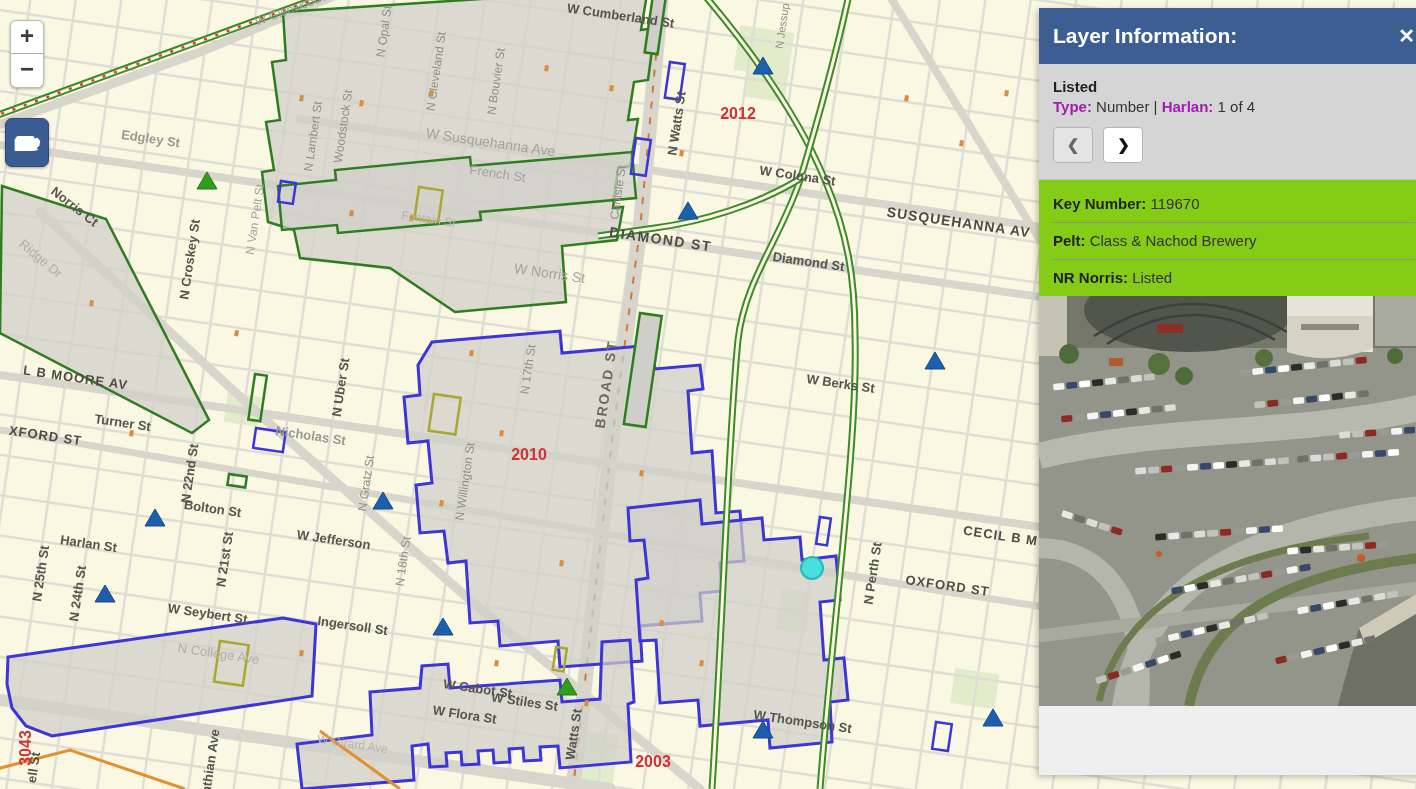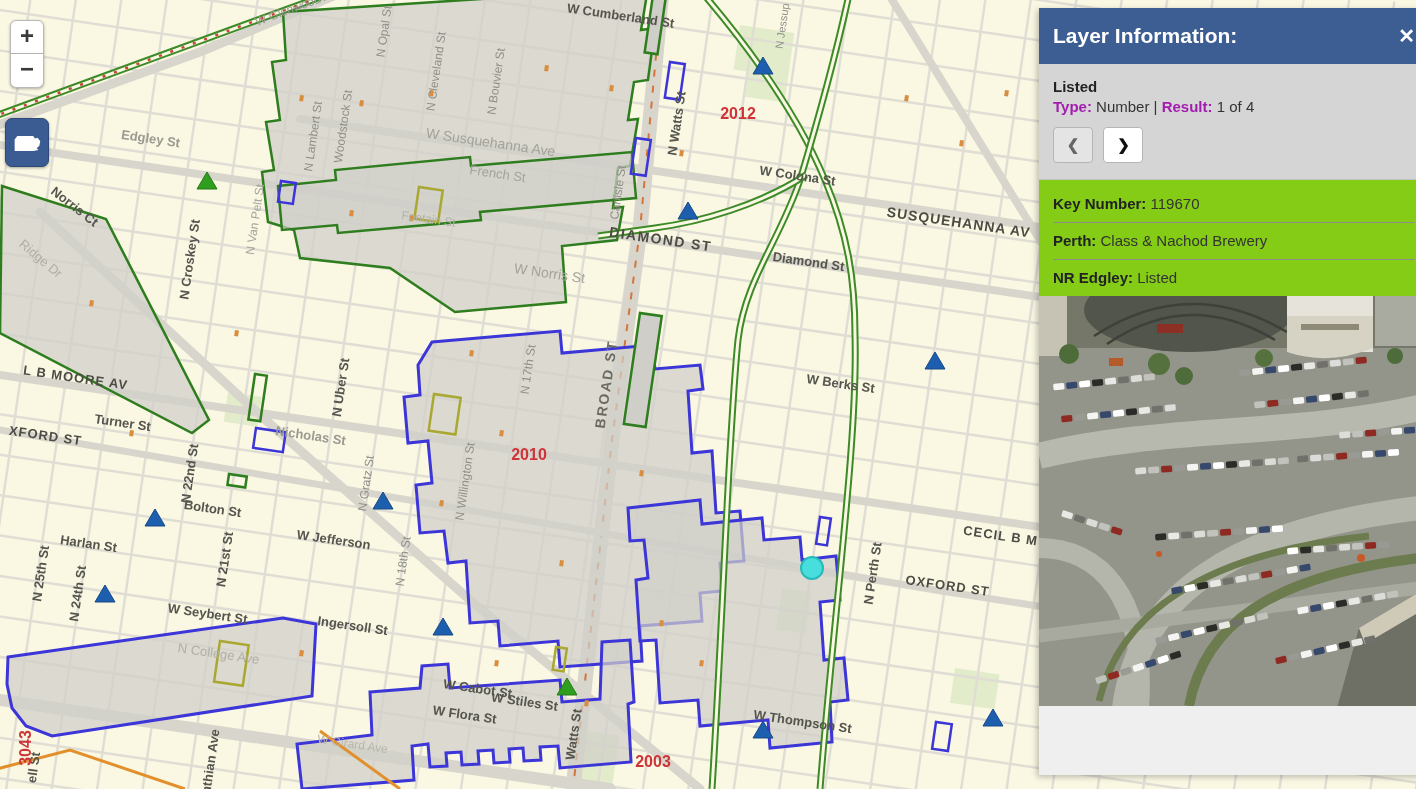--- a/index.html
+++ b/index.html
@@ -292,39 +292,39 @@
   <div class="panel-header">
     <span class="panel-title">Layer Information:</span>
     <span class="panel-close">✕</span>
   </div>
   <div class="panel-nav">
     <div class="layer-name">Listed</div>
     <div class="type-line">
       <b>Type:</b>
       <span>Number</span>
       <span>|</span>
-      <b>Result:</b>
+      <b>Harlan:</b>
       <span>1 of 4</span>
     </div>
     <div class="nav-btns">
       <button class="nav-btn prev">❮</button>
       <button class="nav-btn next">❯</button>
     </div>
   </div>
   <div class="panel-attrs">
     <div class="attr-row">
       <span class="attr-label">Key Number:</span>
       <span>119670</span>
     </div>
     <div class="attr-row">
-      <span class="attr-label">Perth:</span>
+      <span class="attr-label">Pelt:</span>
       <span>Class &amp; Nachod Brewery</span>
     </div>
     <div class="attr-row">
-      <span class="attr-label">NR Edgley:</span>
+      <span class="attr-label">NR Norris:</span>
       <span>Listed</span>
     </div>
   </div>
   <div class="panel-photo" id="panel-photo"><svg width="377" height="410" viewBox="0 0 377 410">
         <rect x="0" y="0" width="377" height="410" fill="#93958b"></rect>
         <rect x="0" y="0" width="377" height="52" fill="#757868"></rect>
         <ellipse cx="150" cy="14" rx="105" ry="42" fill="#52554c"></ellipse>
         <path d="M 55,40 Q 150,-22 248,36" fill="none" stroke="#3e4139" stroke-width="2.5"></path>
         <path d="M 68,48 Q 150,-8 236,44" fill="none" stroke="#3e4139" stroke-width="2.5"></path>
         <rect x="118" y="28" width="26" height="9" fill="#8c2f24"></rect>

